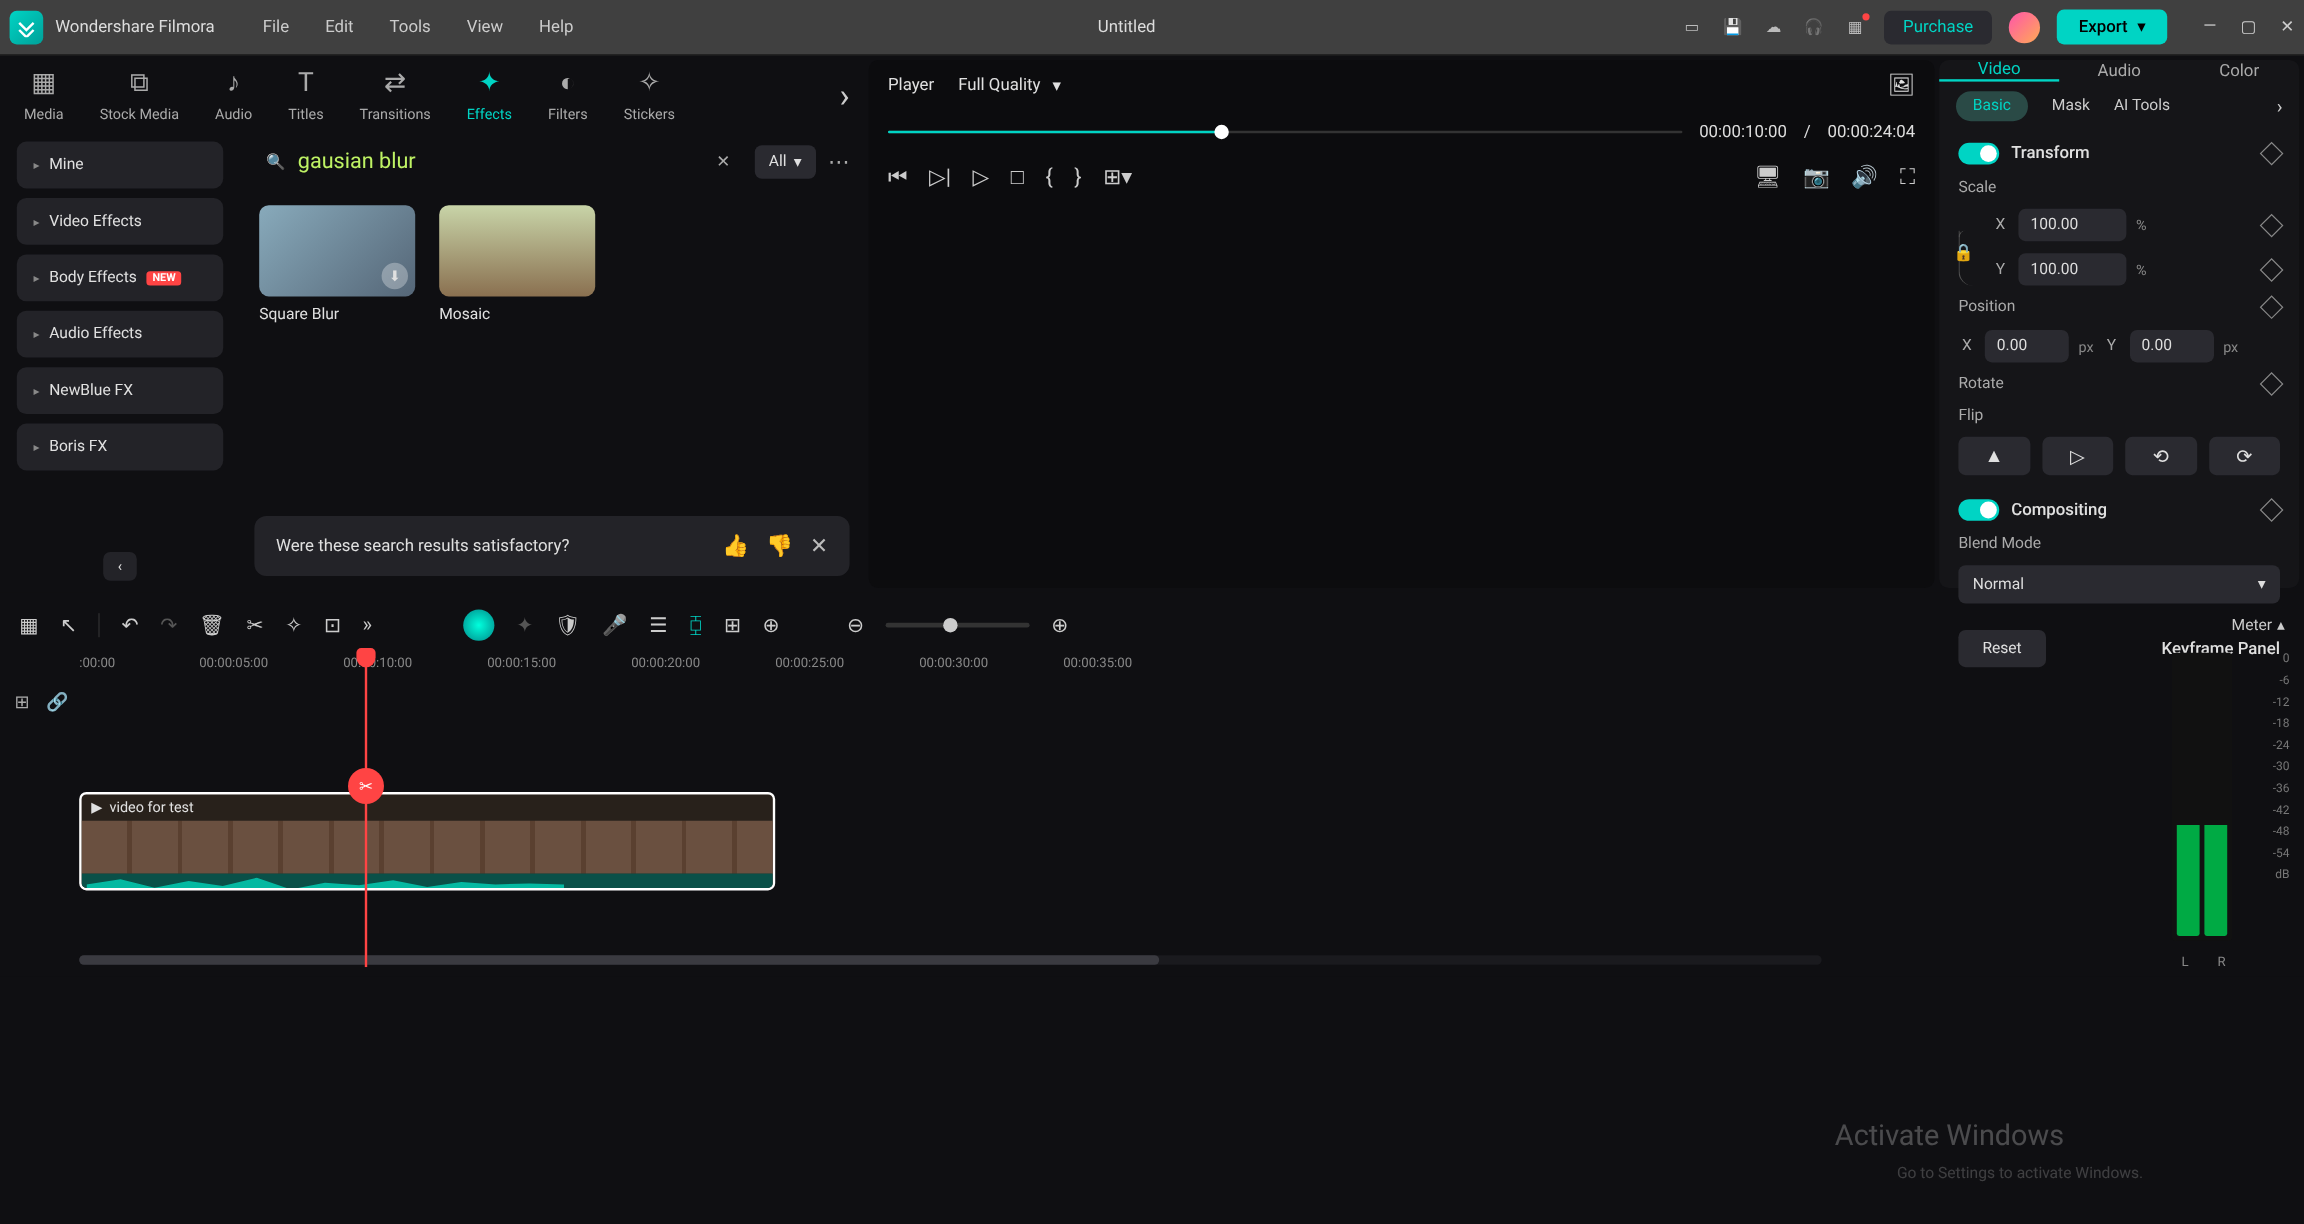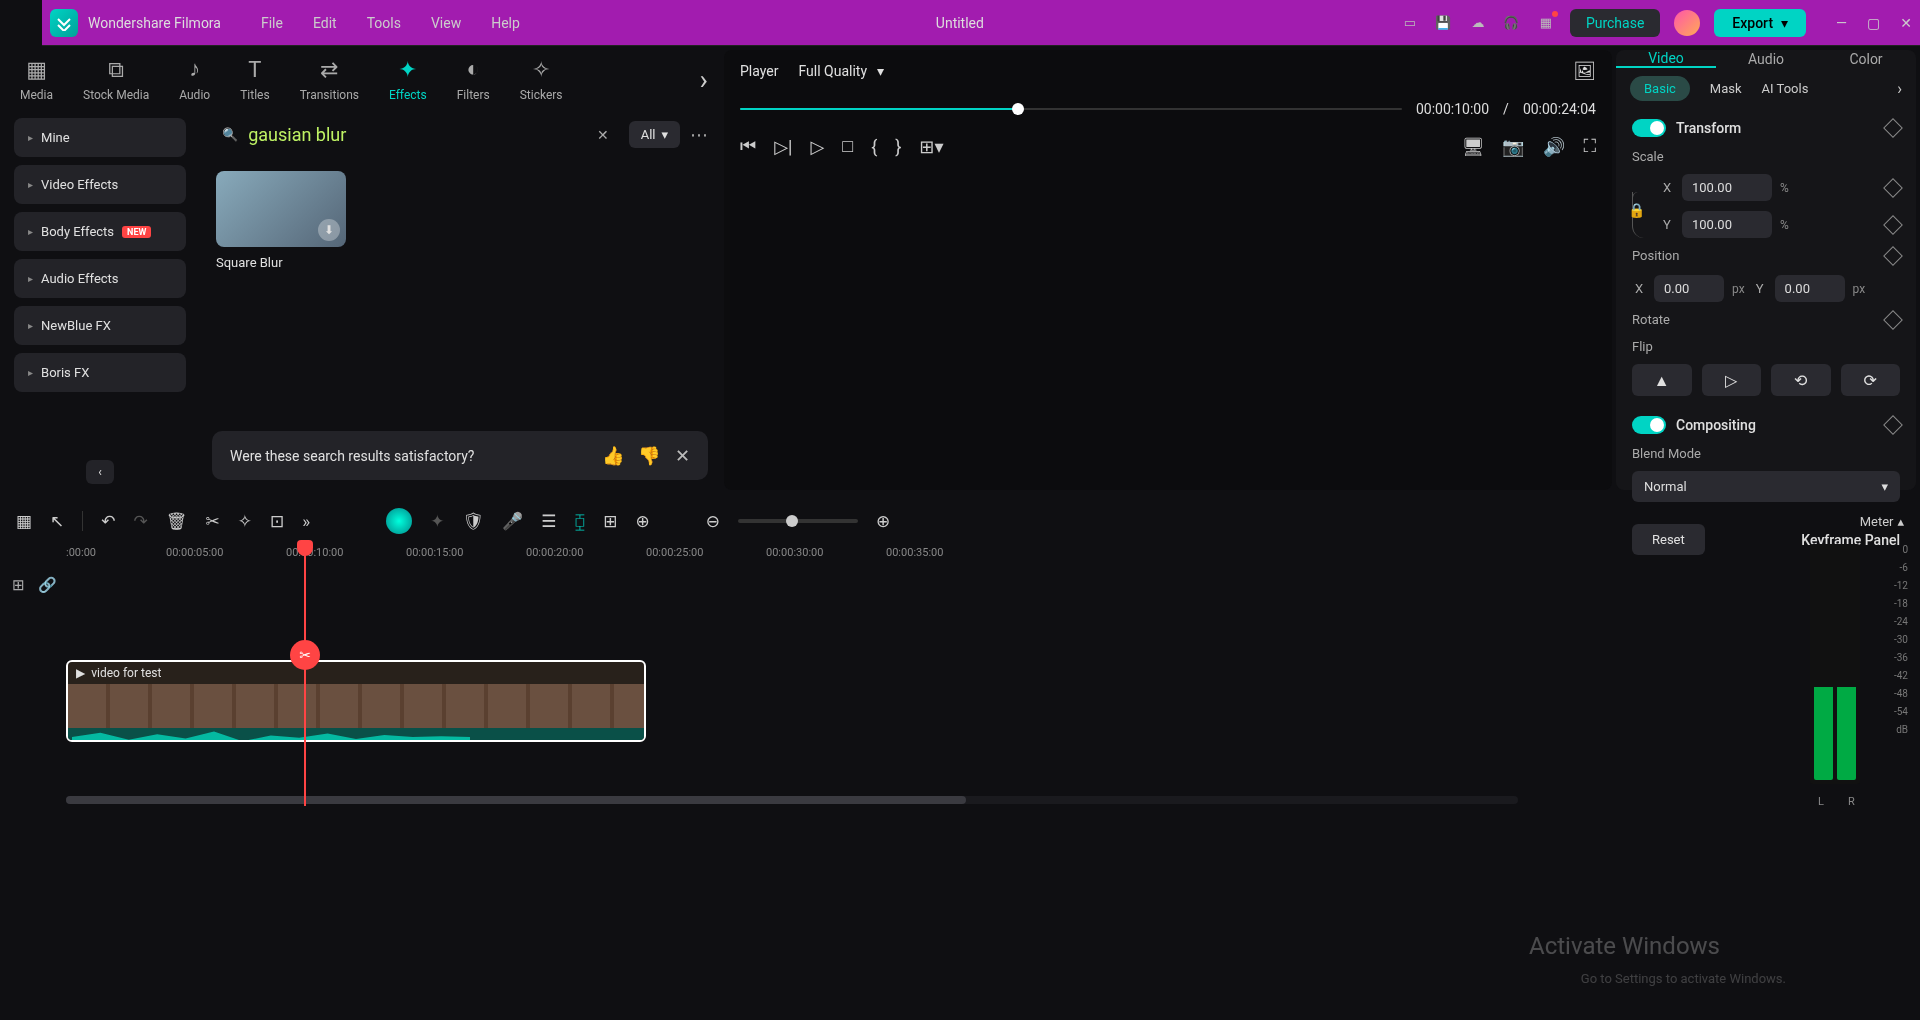--- a/index.html
+++ b/index.html
@@ -1,17 +1,17 @@
 <!DOCTYPE html>
 <html><head>
 <meta charset="utf-8">
 <style>
 * { margin: 0; padding: 0; box-sizing: border-box; font-family: -apple-system, BlinkMacSystemFont, "Segoe UI", Roboto, sans-serif; }
 body { background: #0f0f12; color: #e0e0e0; width: 1920px; height: 1020px; overflow: hidden; font-size: 13px; }
-.titlebar { height: 46px; background: #a21caf; display: flex; align-items: center; padding: 0 8px; border-bottom: 1px solid #222; margin-left: 42px; }
+.titlebar { height: 46px; background: #404040; display: flex; align-items: center; padding: 0 8px; border-bottom: 1px solid #222; }
 .logo { width: 28px; height: 28px; background: linear-gradient(135deg, #00d4c4, #00a099); border-radius: 6px; margin-right: 10px; display:flex; align-items:center; justify-content:center; }
 .app-name { font-size: 14px; color: #ddd; margin-right: 40px; }
 .menu { display: flex; gap: 30px; }
 .menu span { font-size: 14px; color: #ccc; cursor: pointer; }
 .title-center { flex: 1; text-align: center; font-size: 14px; color: #ddd; }
 .titlebar-right { display:flex; align-items:center; gap:14px; }
 .ticon { width: 20px; height: 20px; display:flex; align-items:center; justify-content:center; color:#bbb; cursor:pointer; }
 .purchase { background: #2a2a30; color: #00d4c4; padding: 6px 16px; border-radius: 6px; font-size: 14px; cursor:pointer; }
 .avatar { width:26px; height:26px; border-radius:50%; background: linear-gradient(135deg,#f5a,#fa5); }
 .export-btn { background:#00d4c4; color:#000; padding:6px 18px; border-radius:6px; font-size:14px; font-weight:500; display:flex; align-items:center; gap:8px; cursor:pointer; }
@@ -263,20 +263,24 @@
             </div>
           <span class="dots-more">⋯</span>
         </div>
         <div class="results">
           <div class="result-card">
             <div class="thumb thumb1">
                 <span class="dl">⬇</span>
               </div>
             <div class="result-label">Square Blur</div>
           </div>
+          <div class="result-card">
+            <div class="thumb thumb2"></div>
+            <div class="result-label">Mosaic</div>
+          </div>
         </div>
         <div class="feedback">
           <span class="q">Were these search results satisfactory?</span>
           <span class="fb-btn">👍</span>
           <span class="fb-btn">👎</span>
           <span class="fb-btn">✕</span>
         </div>
       </div>
     </div>
   </div>

